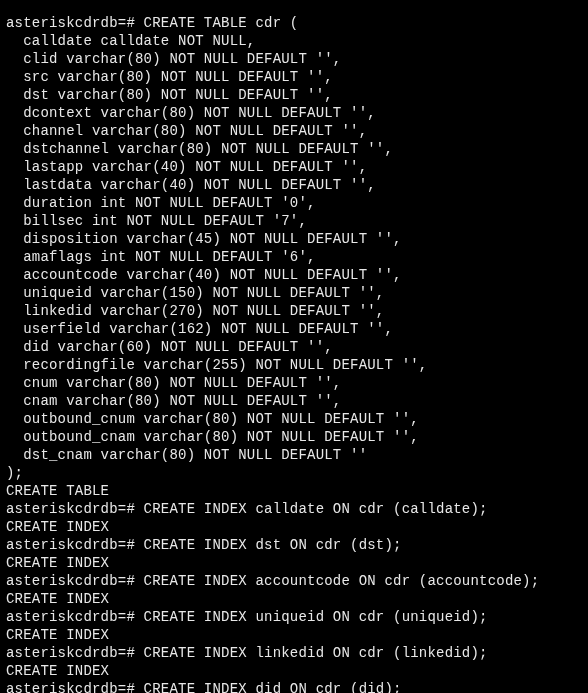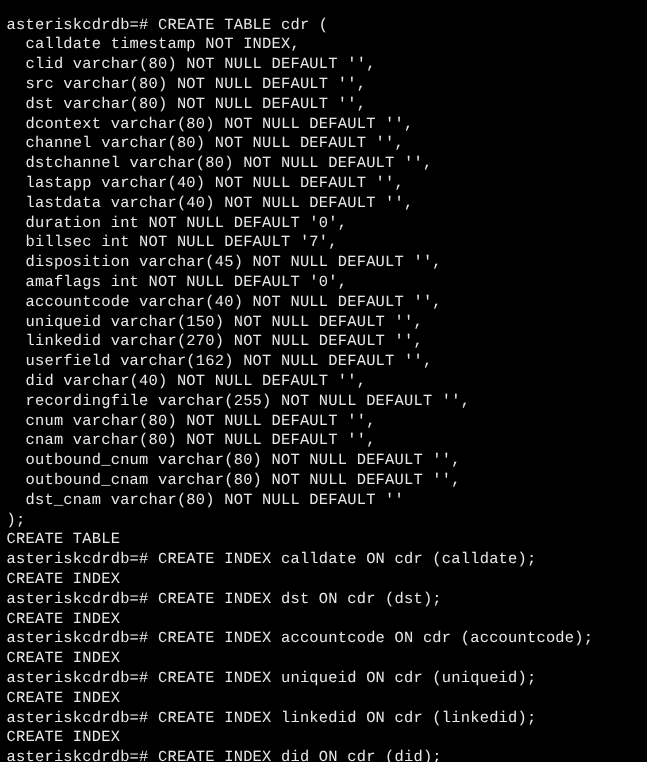--- a/index.html
+++ b/index.html
@@ -17,38 +17,38 @@
     color: #e8e8e8;
     white-space: pre;
     padding: 0px 0 0 6px;
     letter-spacing: 0.2px;
   }
 </style>
 </head>
 <body>
 
 <pre id="terminal"><span>asteriskcdrdb=# CREATE TABLE cdr (</span>
-<span>  calldate timestamp NOT INDEX,</span>
+<span>  calldate calldate NOT NULL,</span>
 <span>  clid varchar(80) NOT NULL DEFAULT '',</span>
 <span>  src varchar(80) NOT NULL DEFAULT '',</span>
 <span>  dst varchar(80) NOT NULL DEFAULT '',</span>
 <span>  dcontext varchar(80) NOT NULL DEFAULT '',</span>
 <span>  channel varchar(80) NOT NULL DEFAULT '',</span>
 <span>  dstchannel varchar(80) NOT NULL DEFAULT '',</span>
 <span>  lastapp varchar(40) NOT NULL DEFAULT '',</span>
 <span>  lastdata varchar(40) NOT NULL DEFAULT '',</span>
 <span>  duration int NOT NULL DEFAULT '0',</span>
 <span>  billsec int NOT NULL DEFAULT '7',</span>
 <span>  disposition varchar(45) NOT NULL DEFAULT '',</span>
-<span>  amaflags int NOT NULL DEFAULT '0',</span>
+<span>  amaflags int NOT NULL DEFAULT '6',</span>
 <span>  accountcode varchar(40) NOT NULL DEFAULT '',</span>
 <span>  uniqueid varchar(150) NOT NULL DEFAULT '',</span>
 <span>  linkedid varchar(270) NOT NULL DEFAULT '',</span>
 <span>  userfield varchar(162) NOT NULL DEFAULT '',</span>
-<span>  did varchar(40) NOT NULL DEFAULT '',</span>
+<span>  did varchar(60) NOT NULL DEFAULT '',</span>
 <span>  recordingfile varchar(255) NOT NULL DEFAULT '',</span>
 <span>  cnum varchar(80) NOT NULL DEFAULT '',</span>
 <span>  cnam varchar(80) NOT NULL DEFAULT '',</span>
 <span>  outbound_cnum varchar(80) NOT NULL DEFAULT '',</span>
 <span>  outbound_cnam varchar(80) NOT NULL DEFAULT '',</span>
 <span>  dst_cnam varchar(80) NOT NULL DEFAULT ''</span>
 <span>);</span>
 <span>CREATE TABLE</span>
 <span>asteriskcdrdb=# CREATE INDEX calldate ON cdr (calldate);</span>
 <span>CREATE INDEX</span>

